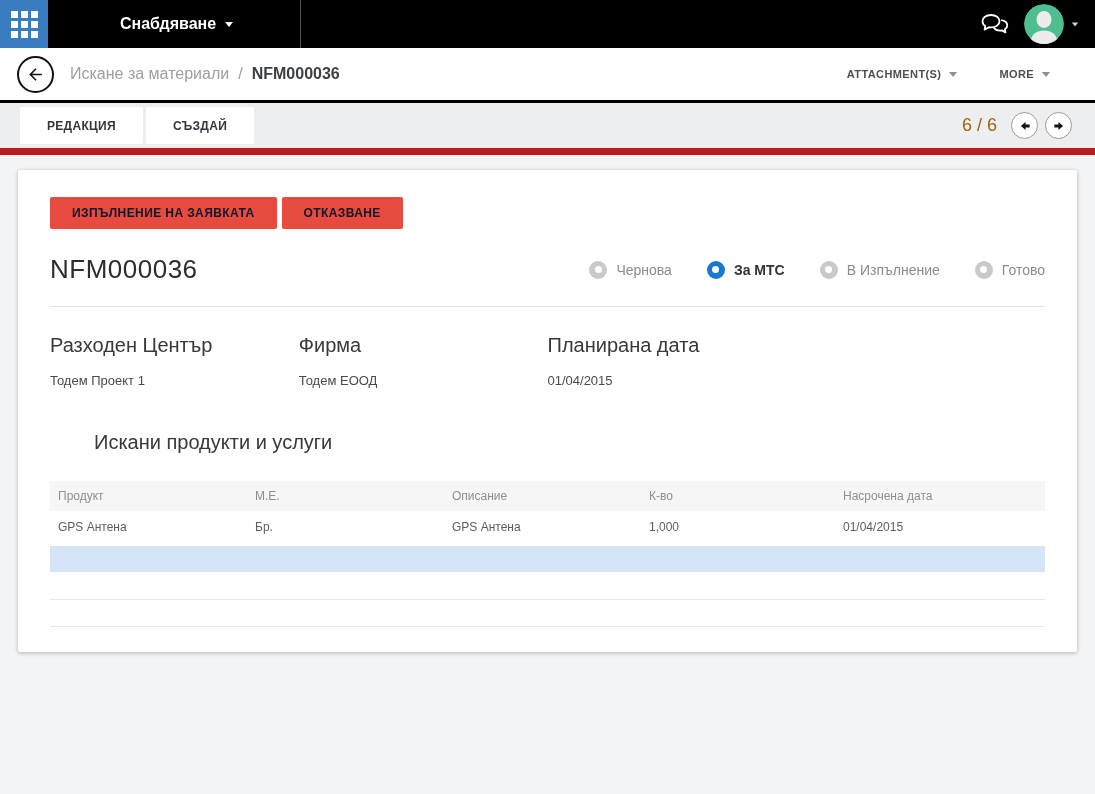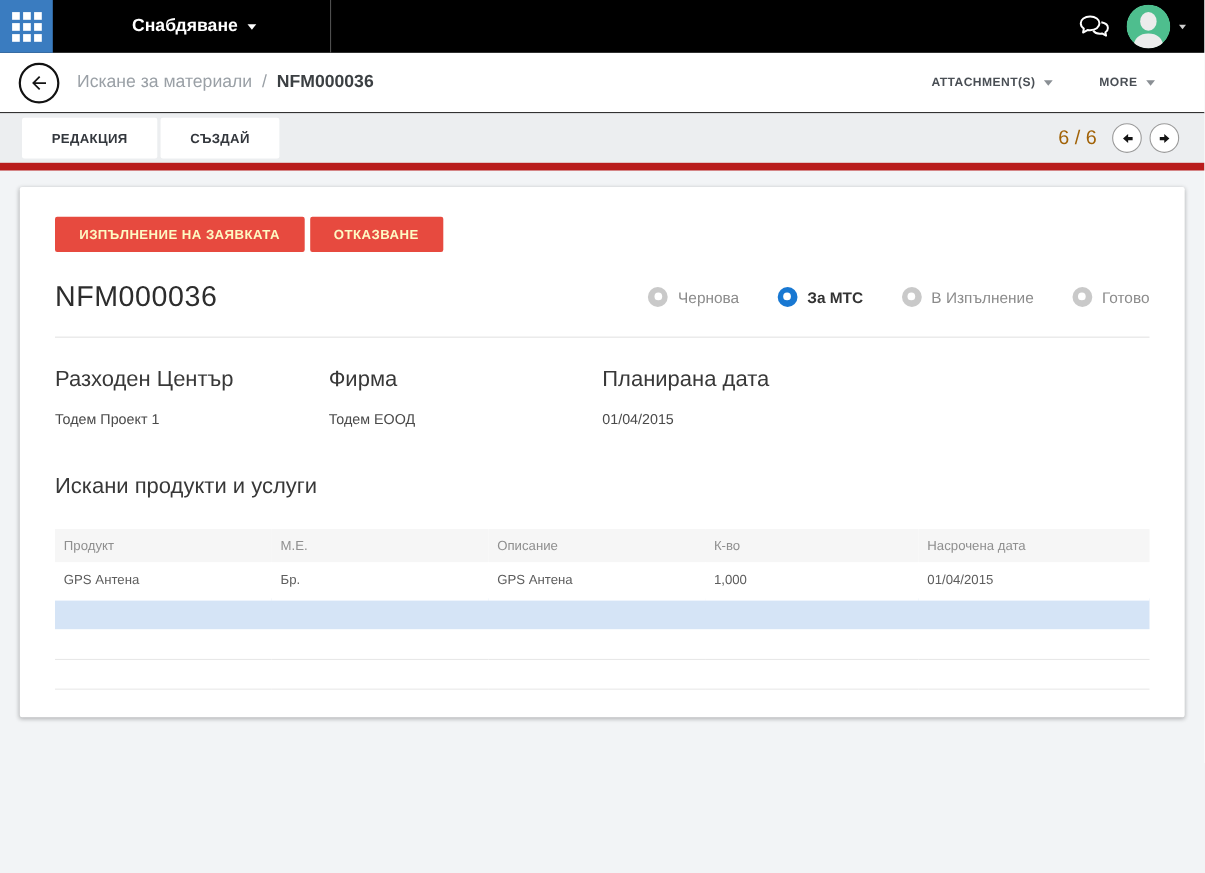--- a/index.html
+++ b/index.html
@@ -14,55 +14,55 @@
   .app-menu { margin-left: 72px; display: flex; align-items: center; gap: 9px; color: #fff; font-size: 16px; font-weight: 700; cursor: pointer; }
   .caret { width: 0; height: 0; border-left: 4.5px solid transparent; border-right: 4.5px solid transparent; border-top: 5.5px solid #fff; }
   .caret.gray { border-top-color: #8a8f94; }
   .topbar-divider { position: absolute; left: 300px; top: 0; bottom: 0; width: 1px; background: #4f4f4f; }
   .topbar-right { margin-left: auto; display: flex; align-items: center; gap: 14px; padding-right: 16px; }
   .chat-btn { cursor: pointer; display: flex; align-items: center; }
   .avatar-wrap { display: flex; align-items: center; gap: 7px; cursor: pointer; }
   .avatar { width: 40px; height: 40px; border-radius: 50%; overflow: hidden; }
 
   
-  .toolbar { height: 55px; background: #fff; border-bottom: 1px solid #000000; display: flex; align-items: center; padding: 0 45px 0 17px; }
+  .toolbar { height: 55px; background: #fff; border-bottom: 3px solid #000000; display: flex; align-items: center; padding: 0 45px 0 17px; }
   .back-btn { width: 37px; height: 37px; border: 2px solid #121212; border-radius: 50%; background: #fff; display: flex; align-items: center; justify-content: center; cursor: pointer; flex: 0 0 auto; }
   .breadcrumb { margin-left: 16px; font-size: 16px; color: #9aa0a6; display: flex; align-items: center; gap: 9px; }
   .breadcrumb .current { color: #3c4043; font-weight: 700; }
   .toolbar-right { margin-left: auto; display: flex; align-items: center; gap: 42px; }
   .menu-btn { display: flex; align-items: center; gap: 8px; font-size: 11px; font-weight: 700; letter-spacing: .4px; color: #4a4f55; cursor: pointer; }
 
   
   .actionbar { height: 52px; background: #eceef0; border-bottom: 7px solid #b91c1c; display: flex; align-items: center; padding: 0 23px 0 20px; }
   .tab-btn { height: 37px; background: #fff; border: none; border-radius: 2px; padding: 0 27px; font-family: inherit; font-size: 12px; font-weight: 700; letter-spacing: .3px; color: #33373d; margin-right: 3px; cursor: pointer; }
   .pager { margin-left: auto; display: flex; align-items: center; gap: 7px; }
   .pager-text { font-size: 18px; color: #a16207; margin-right: 7px; }
   .pager-btn { width: 27px; height: 27px; border-radius: 50%; border: 1px solid #9b9b9b; background: #fff; display: flex; align-items: center; justify-content: center; cursor: pointer; padding: 0; }
 
   
   .card { width: 1059px; height: 482px; margin: 15px 0 0 18px; background: #fff; border-radius: 2px; box-shadow: 0 1px 4px rgba(0,0,0,.28); padding: 27px 32px 0; }
   .card-actions { display: flex; gap: 5px; }
-  .danger-btn { height: 32px; background: #e74a3f; color: #fef9c3; border: none; border-radius: 2px; padding: 0 22px; font-family: inherit; font-size: 12px; font-weight: 700; letter-spacing: .4px; cursor: pointer; }
+  .danger-btn { height: 32px; background: #e74a3f; color: #0f172a; border: none; border-radius: 2px; padding: 0 22px; font-family: inherit; font-size: 12px; font-weight: 700; letter-spacing: .4px; cursor: pointer; }
 
   .title-row { display: flex; align-items: center; margin-top: 25px; padding-bottom: 21px; border-bottom: 1px solid #e3e3e3; }
   .doc-number { font-size: 26px; color: #2d2d2d; letter-spacing: .5px; }
   .status-group { margin-left: auto; display: flex; align-items: center; gap: 35px; }
   .status { display: flex; align-items: center; gap: 9px; cursor: pointer; }
   .radio { position: relative; width: 18px; height: 18px; border-radius: 50%; background: #c9c9c9; flex: 0 0 auto; }
   .radio::after { content: ""; position: absolute; left: 5.5px; top: 5.5px; width: 7px; height: 7px; border-radius: 50%; background: #fff; }
   .status-label { font-size: 14px; color: #8b8b8b; }
   .status.selected .radio { background: #1878d2; }
   .status.selected .status-label { color: #333; font-weight: 700; }
 
   .fields { display: flex; margin-top: 27px; }
   .field { width: 25%; }
   .field-label { font-size: 20px; color: #383838; }
   .field-value { font-size: 13px; color: #4a4a4a; margin-top: 16px; }
 
-  .section-title { margin-top: 43px; font-size: 20px; color: #383838; }
+  .section-title { margin-top: 43px; font-size: 20px; color: #383838; margin-left: 44px; }
 
   table.items { width: 100%; border-collapse: collapse; margin-top: 27px; }
   table.items th { height: 30px; background: #f6f6f6; font-weight: 400; font-size: 12px; color: #8f8f8f; text-align: left; padding: 0 8px; }
   table.items td { height: 33px; font-size: 12px; color: #5d5d5d; padding: 0 8px; }
   table.items td.num { }
   tr.highlight td { height: 28px; background: #d5e4f6; border-top: 4px solid #fff; }
   tr.empty td { height: 27px; border-bottom: 1px solid #e8e8e8; }
   col.c1, col.c2, col.c3 { width: 19.8%; }
   col.c4 { width: 19.5%; }
   col.c5 { width: 21.1%; }

